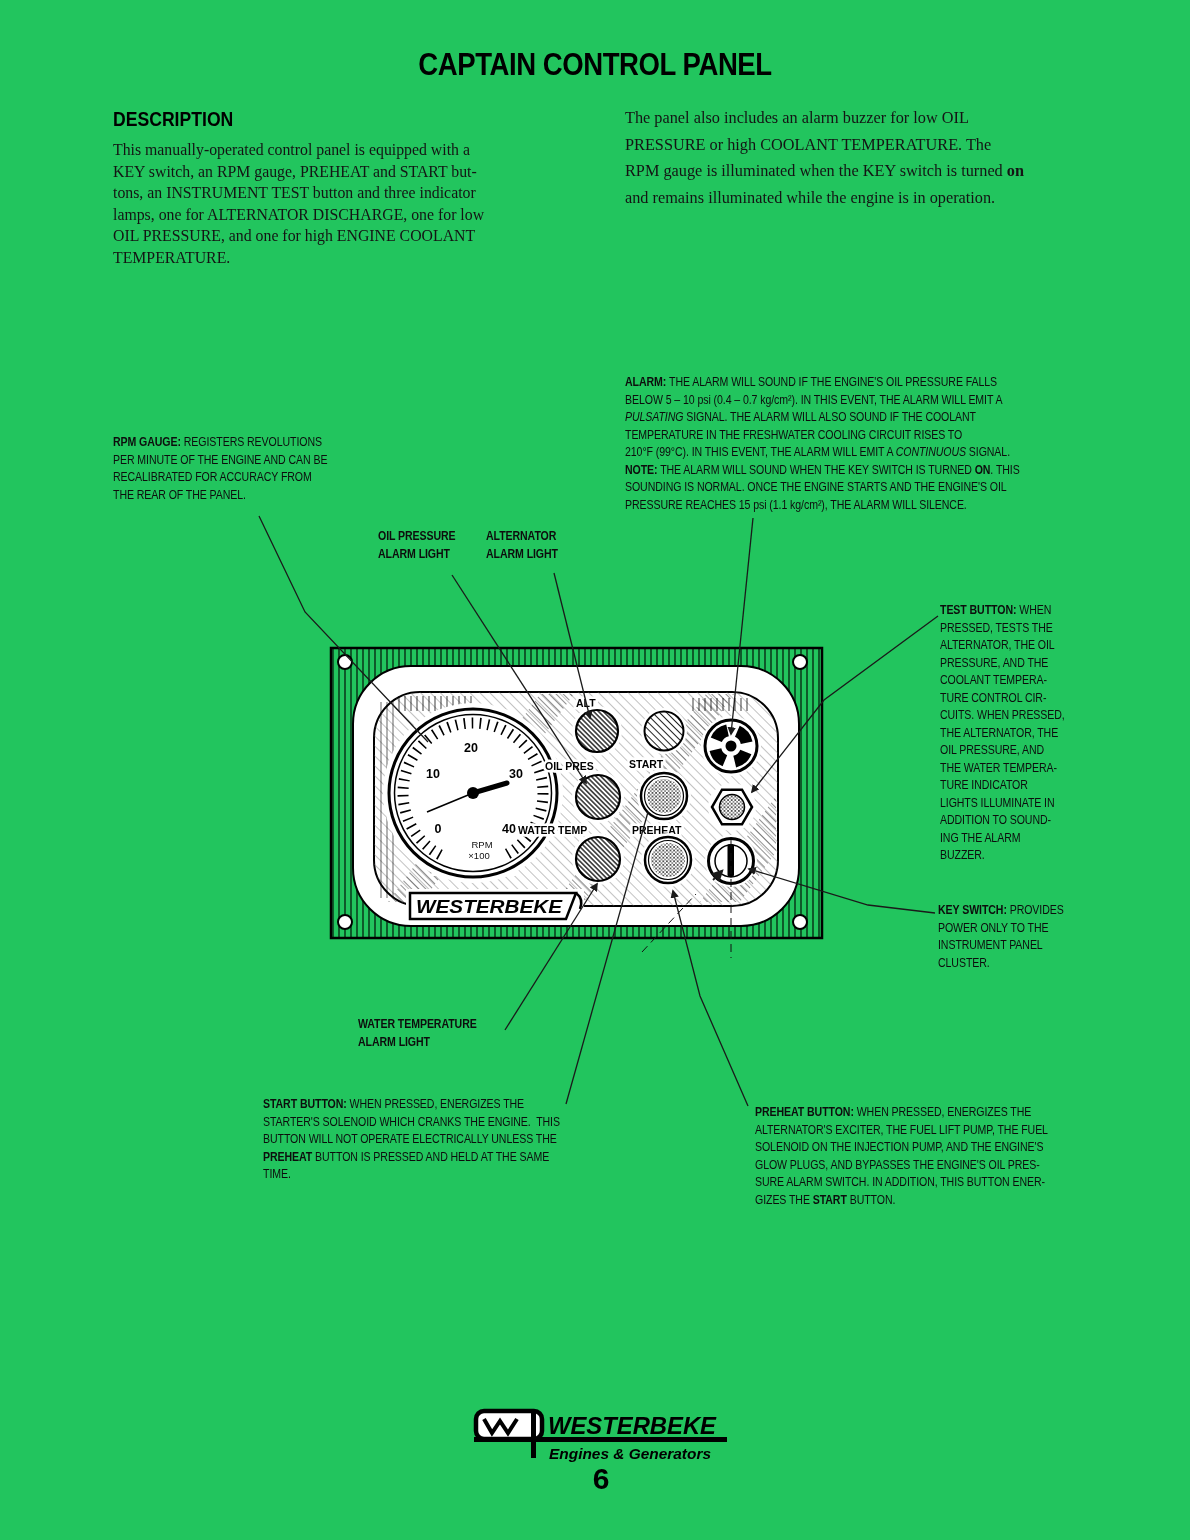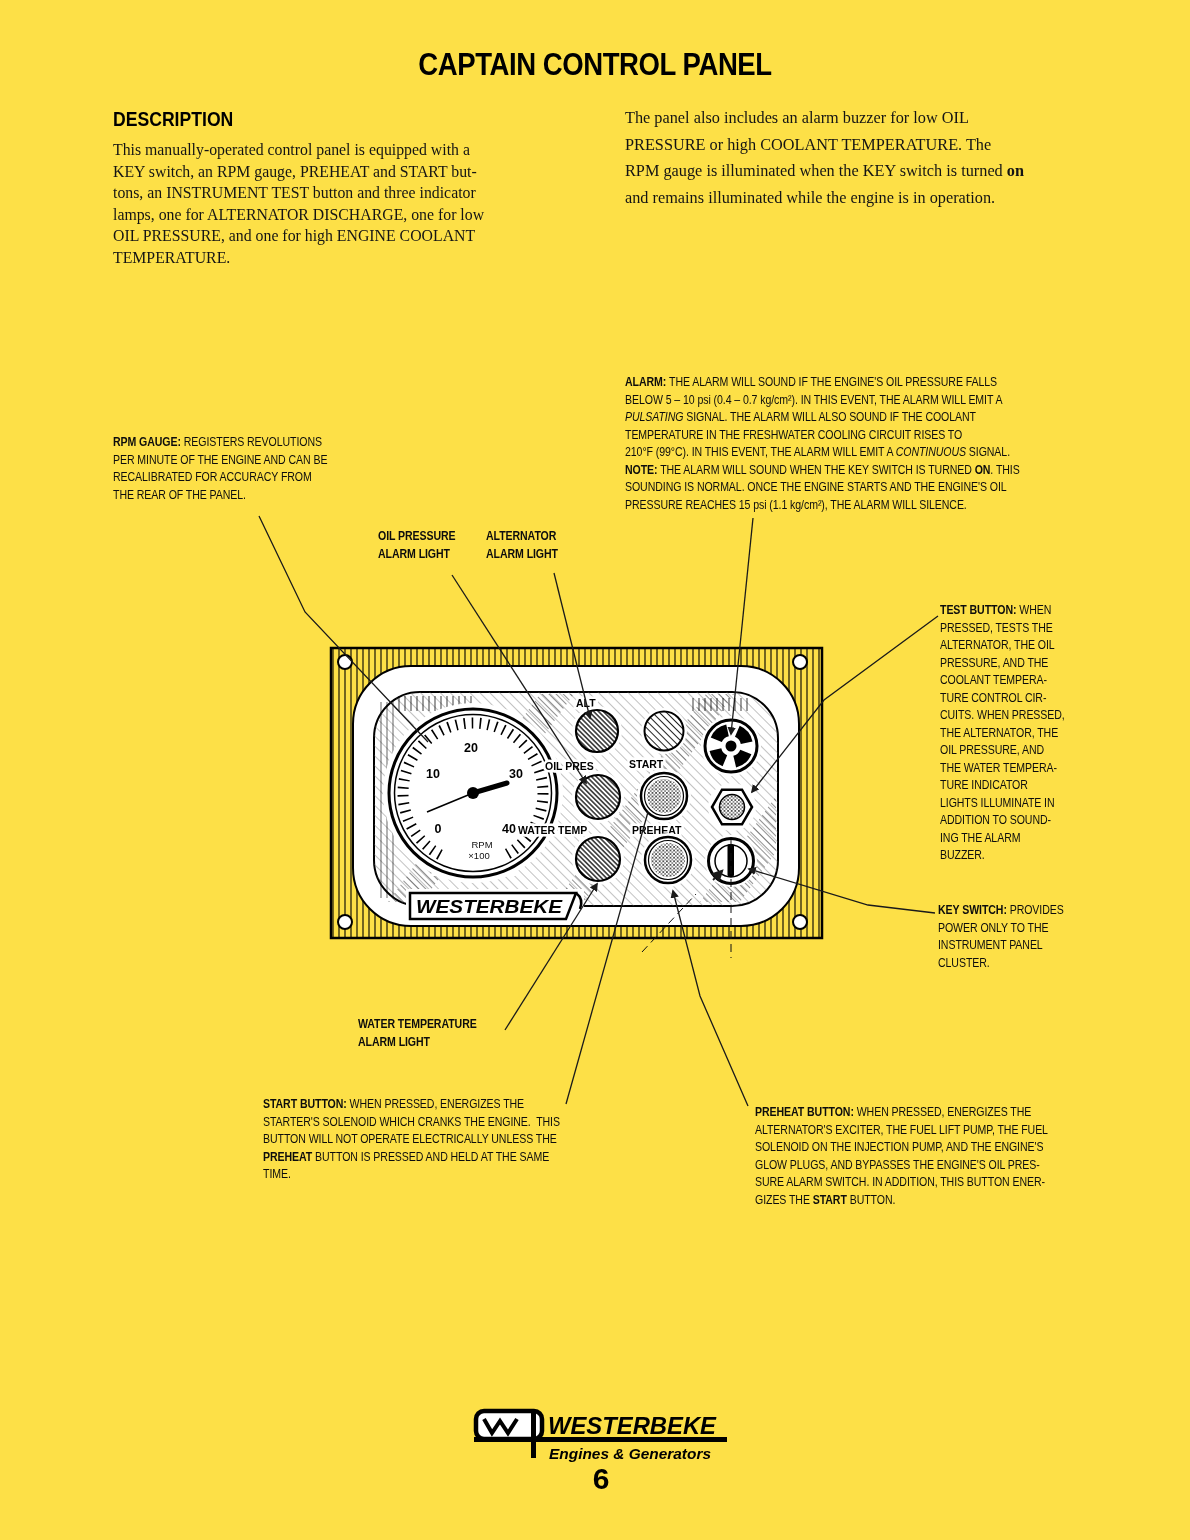--- a/index.html
+++ b/index.html
@@ -1,16 +1,16 @@
 <!DOCTYPE html>
 <html><head>
 <meta charset="utf-8">
 <style>
   html,body{margin:0;padding:0;background:#e8e8e8;}
-  .page{position:relative;width:1190px;height:1540px;background:#fde047;overflow:hidden;
+  .page{position:relative;width:1190px;height:1540px;background:#22c55e;overflow:hidden;
         font-family:"Liberation Sans",sans-serif;color:#111;}
   .b{font-weight:bold}
   .i{font-style:italic}
   h1.title{position:absolute;left:0;right:0;top:46px;margin:0;text-align:center;
         font-size:32px;font-weight:bold;letter-spacing:-0.5px;
         transform:scaleX(.86);color:#000;}
   h2.desc-h{position:absolute;left:113px;top:108px;margin:0;font-size:20px;font-weight:bold;
         transform:scaleX(.88);transform-origin:0 0;color:#000;}
   .serif{position:absolute;margin:0;font-family:"Liberation Serif",serif;white-space:pre;
         transform:scaleX(.93);transform-origin:0 0;color:#141414;}

